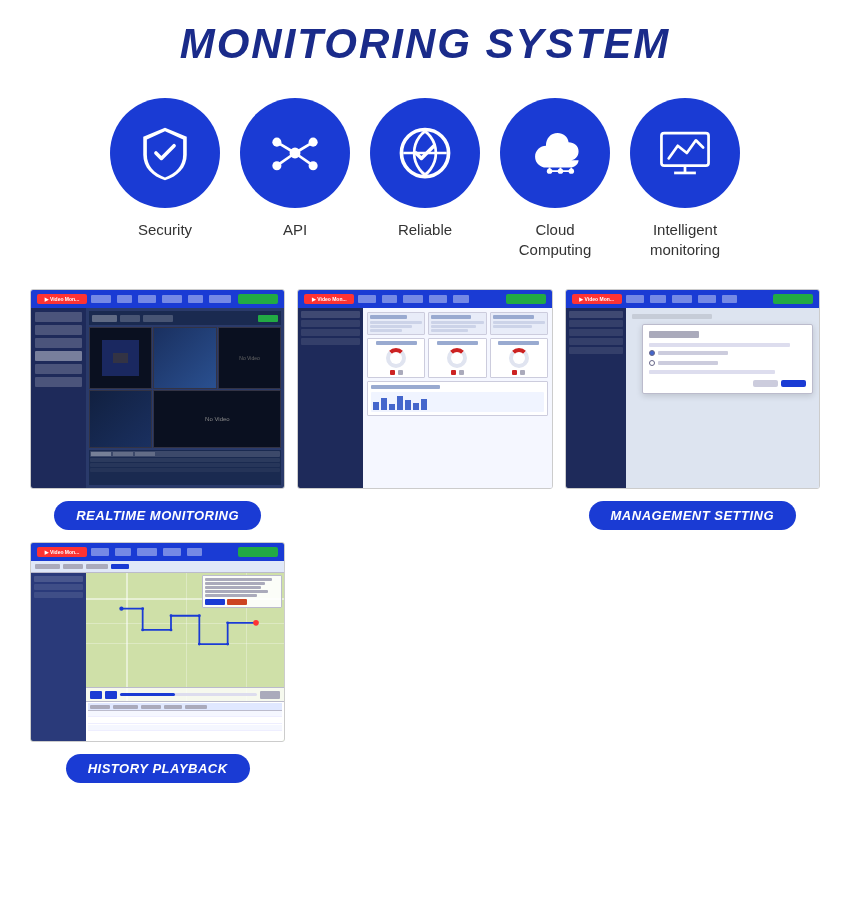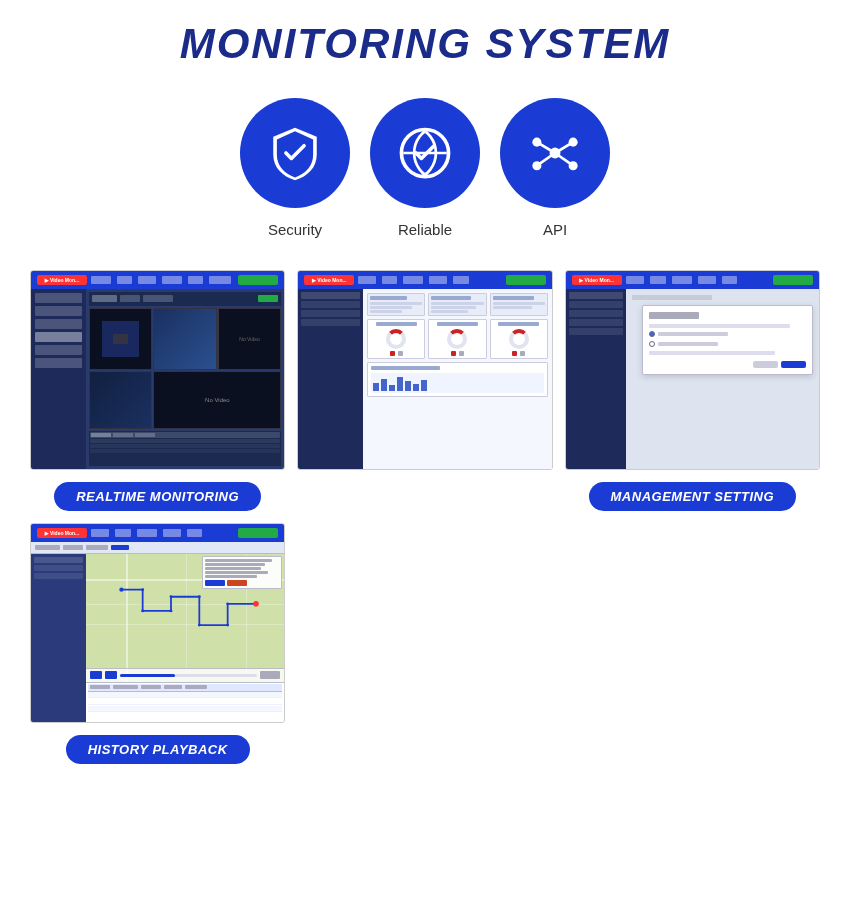--- a/index.html
+++ b/index.html
@@ -185,52 +185,79 @@
 
     <div class="feature-item">
       <div class="feature-circle">
         <svg viewBox="0 0 64 64">
           <path d="M32 4 L8 14 L8 34 C8 48 18 58 32 62 C46 58 56 48 56 34 L56 14 Z" fill="white"></path>
           <path d="M32 8 L12 17 L12 34 C12 46 20 55 32 59 C44 55 52 46 52 34 L52 17 Z" fill="#1a3bd4"></path>
           <path d="M22 32 L28 38 L42 24" stroke="white" stroke-width="4" fill="none" stroke-linecap="round" stroke-linejoin="round"></path>
         </svg>
       </div>
       <span class="feature-label">Security</span>
-    </div>
-
-    <div class="feature-item">
-      <div class="feature-circle">
-        <svg viewBox="0 0 64 64">
-          <circle cx="32" cy="32" r="26" stroke="white" stroke-width="4" fill="none"></circle>
-          <path d="M32 8 C32 8 44 16 44 32 C44 48 32 56 32 56 C32 56 20 48 20 32 C20 16 32 8 32 8 Z" stroke="white" stroke-width="3" fill="none"></path>
-          <path d="M8 32 L56 32" stroke="white" stroke-width="3"></path>
-          <path d="M22 32 L28 38 L42 24" stroke="white" stroke-width="4" fill="none" stroke-linecap="round" stroke-linejoin="round"></path>
-        </svg>
-      </div>
-      <span class="feature-label">Reliable</span>
     </div>
 
     <div class="feature-item">
       <div class="feature-circle">
         <svg viewBox="0 0 64 64">
           <circle cx="32" cy="32" r="6" fill="white"></circle>
           <circle cx="12" cy="20" r="5" fill="white"></circle>
           <circle cx="52" cy="20" r="5" fill="white"></circle>
           <circle cx="12" cy="46" r="5" fill="white"></circle>
           <circle cx="52" cy="46" r="5" fill="white"></circle>
           <line x1="32" y1="32" x2="12" y2="20" stroke="white" stroke-width="3"></line>
           <line x1="32" y1="32" x2="52" y2="20" stroke="white" stroke-width="3"></line>
           <line x1="32" y1="32" x2="12" y2="46" stroke="white" stroke-width="3"></line>
           <line x1="32" y1="32" x2="52" y2="46" stroke="white" stroke-width="3"></line>
         </svg>
       </div>
       <span class="feature-label">API</span>
     </div>
 
-
+    <div class="feature-item">
+      <div class="feature-circle">
+        <svg viewBox="0 0 64 64">
+          <circle cx="32" cy="32" r="26" stroke="white" stroke-width="4" fill="none"></circle>
+          <path d="M32 8 C32 8 44 16 44 32 C44 48 32 56 32 56 C32 56 20 48 20 32 C20 16 32 8 32 8 Z" stroke="white" stroke-width="3" fill="none"></path>
+          <path d="M8 32 L56 32" stroke="white" stroke-width="3"></path>
+          <path d="M22 32 L28 38 L42 24" stroke="white" stroke-width="4" fill="none" stroke-linecap="round" stroke-linejoin="round"></path>
+        </svg>
+      </div>
+      <span class="feature-label">Reliable</span>
+    </div>
+
+    <div class="feature-item">
+      <div class="feature-circle">
+        <svg viewBox="0 0 64 64">
+          <path d="M48 40 C54 40 58 36 58 30 C58 24 53 20 47 20 C46 14 41 10 35 10 C27 10 22 16 22 24 C16 24 10 29 10 36 C10 43 16 48 22 48 L48 48 C54 48 58 44 58 40" fill="white"></path>
+          <circle cx="26" cy="52" r="3" fill="white"></circle>
+          <circle cx="38" cy="52" r="3" fill="white"></circle>
+          <circle cx="50" cy="52" r="3" fill="white"></circle>
+          <line x1="26" y1="48" x2="26" y2="52" stroke="white" stroke-width="2"></line>
+          <line x1="38" y1="48" x2="38" y2="52" stroke="white" stroke-width="2"></line>
+          <line x1="50" y1="48" x2="50" y2="52" stroke="white" stroke-width="2"></line>
+          <line x1="26" y1="52" x2="38" y2="52" stroke="white" stroke-width="2"></line>
+          <line x1="38" y1="52" x2="50" y2="52" stroke="white" stroke-width="2"></line>
+        </svg>
+      </div>
+      <span class="feature-label">Cloud<br>Computing</span>
+    </div>
+
+    <div class="feature-item">
+      <div class="feature-circle">
+        <svg viewBox="0 0 64 64">
+          <rect x="6" y="10" width="52" height="36" rx="3" fill="none" stroke="white" stroke-width="3"></rect>
+          <line x1="32" y1="46" x2="32" y2="54" stroke="white" stroke-width="3"></line>
+          <line x1="20" y1="54" x2="44" y2="54" stroke="white" stroke-width="3"></line>
+          <polyline points="14,38 24,24 34,32 44,18 52,26" fill="none" stroke="white" stroke-width="3" stroke-linecap="round" stroke-linejoin="round"></polyline>
+        </svg>
+      </div>
+      <span class="feature-label">Intelligent<br>monitoring</span>
+    </div>
 
   </div>
 
   <div class="screenshots-grid">
 
     <div class="screenshot-card">
       <div class="screenshot-img">
         <div class="sim-screen">
           <div class="sim-topbar">
             <div class="sim-topbar-logo" style="font-size:5px;">▶ Video Mon...</div>

